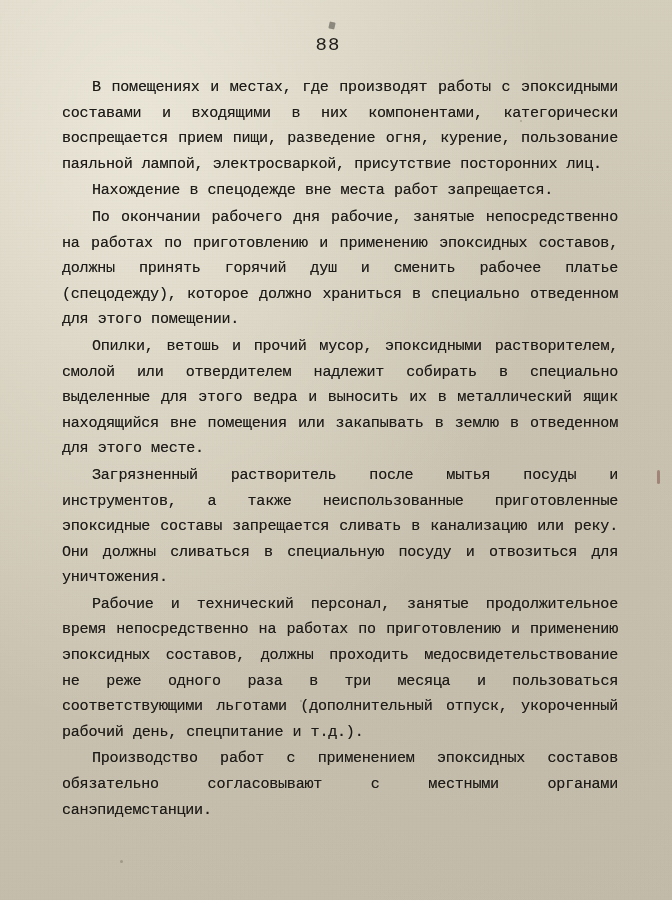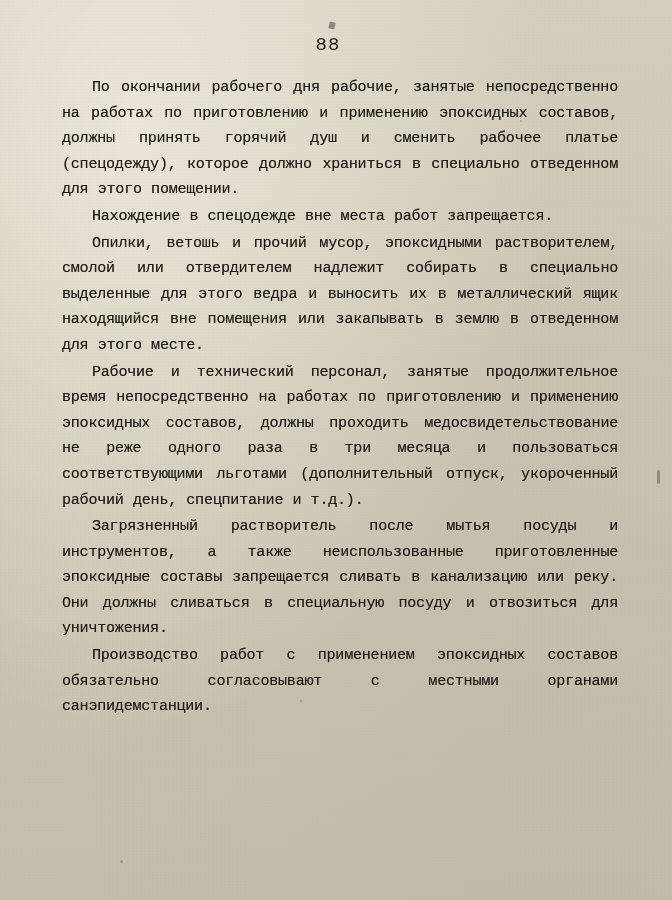--- a/index.html
+++ b/index.html
@@ -92,25 +92,26 @@
 </style>
 </head>
 <body>
 
 <div class="page">
   <div class="grain"></div>
   <div class="tick"></div>
   <div class="page-number">88</div>
 
   <div class="content">
+    <p class="para">В помещениях и местах, где производят работы с эпоксидными составами и входящими в них компонентами, категорически воспрещается прием пищи, разведение огня, курение, пользование паяльной лампой, электросваркой, присутствие посторонних лиц.</p>
+    <p class="para">Нахождение в спецодежде вне места работ запрещается.</p>
     <p class="para">По окончании рабочего дня рабочие, занятые непосредственно на работах по приготовлению и применению эпоксидных составов, должны принять горячий душ и сменить рабочее платье (спецодежду), которое должно храниться в специально отведенном для этого помещении.</p>
-    <p class="para">Нахождение в спецодежде вне места работ запрещается.</p>
     <p class="para">Опилки, ветошь и прочий мусор, эпоксидными растворителем, смолой или отвердителем надлежит собирать в специально выделенные для этого ведра и выносить их в металлический ящик находящийся вне помещения или закапывать в землю в отведенном для этого месте.</p>
+    <p class="para">Загрязненный растворитель после мытья посуды и инструментов, а также неиспользованные приготовленные эпоксидные составы запрещается сливать в канализацию или реку. Они должны сливаться в специальную посуду и отвозиться для уничтожения.</p>
     <p class="para">Рабочие и технический персонал, занятые продолжительное время непосредственно на работах по приготовлению и применению эпоксидных составов, должны проходить медосвидетельствование не реже одного раза в три месяца и пользоваться соответствующими льготами (дополнительный отпуск, укороченный рабочий день, спецпитание и т.д.).</p>
-    <p class="para">Загрязненный растворитель после мытья посуды и инструментов, а также неиспользованные приготовленные эпоксидные составы запрещается сливать в канализацию или реку. Они должны сливаться в специальную посуду и отвозиться для уничтожения.</p>
     <p class="para">Производство работ с применением эпоксидных составов обязательно согласовывают с местными органами санэпидемстанции.</p>
 
   </div>
 
   <div class="edge-mark"></div>
   <div class="speck" style="left:120px; top:860px; width:3px; height:3px;"></div>
   <div class="speck" style="left:520px; top:120px; width:2px; height:2px;"></div>
   <div class="speck" style="left:300px; top:700px; width:2px; height:2px;"></div>
 </div>
 

